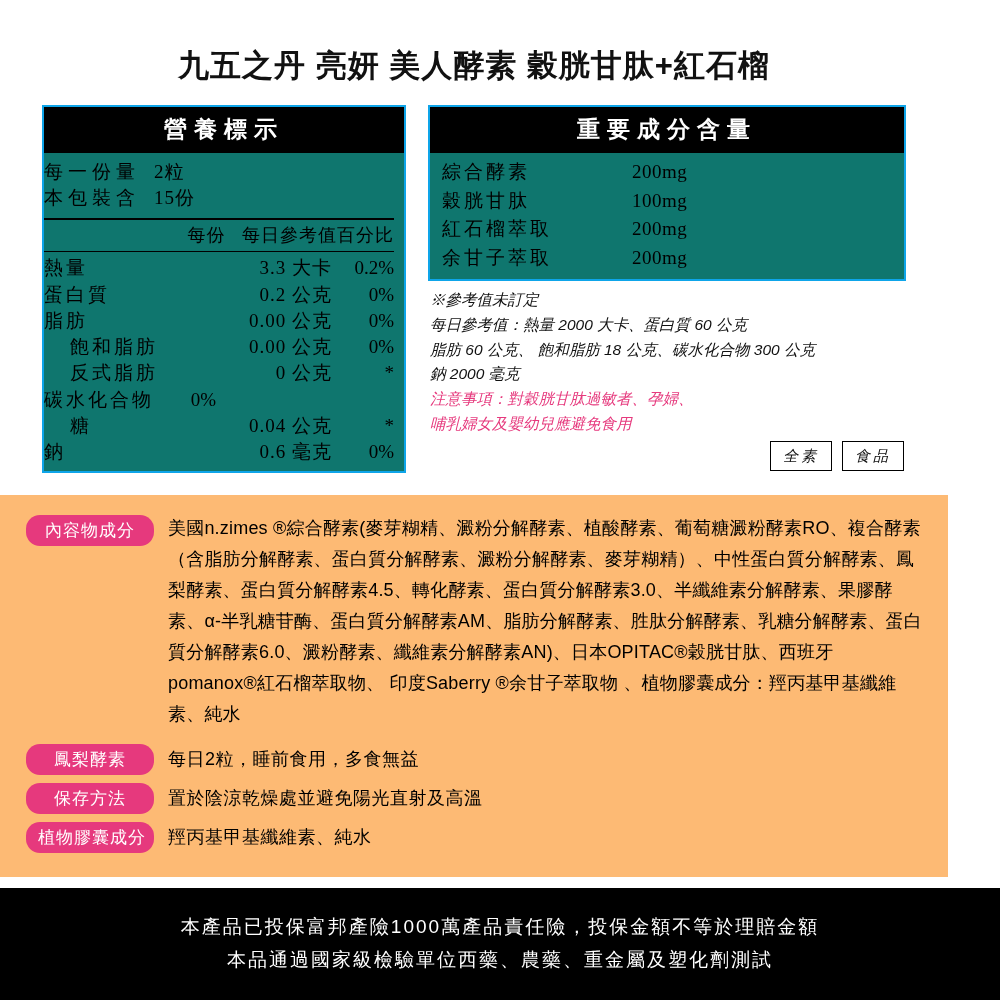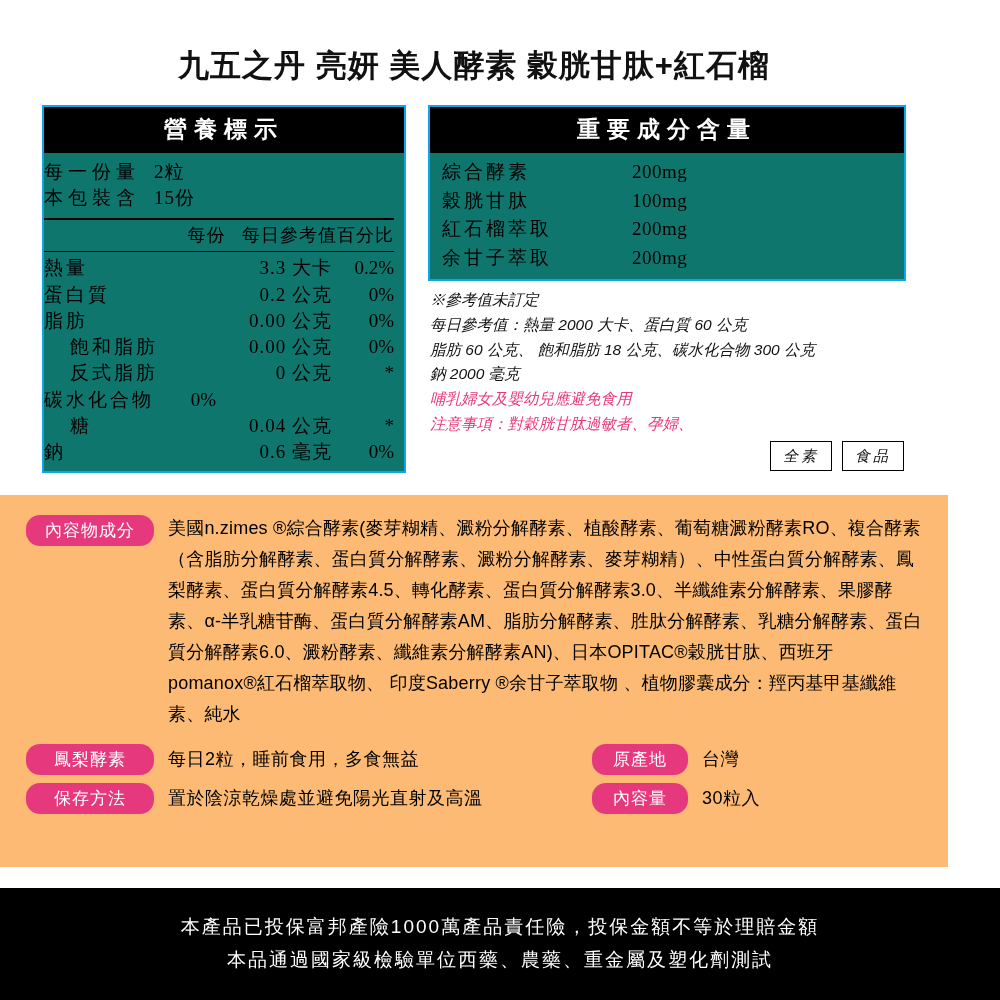--- a/index.html
+++ b/index.html
@@ -229,22 +229,22 @@
             <span class="iamt">200mg</span>
           </div>
         </div>
       </div>
 
       <div class="notes">
         <div>※參考值未訂定</div>
         <div>每日參考值：熱量 2000 大卡、蛋白質 60 公克</div>
         <div>脂肪 60 公克、 飽和脂肪 18 公克、碳水化合物 300 公克</div>
         <div>鈉 2000 毫克</div>
+        <div class="warn">注意事項：對穀胱甘肽過敏者、孕婦、</div>
         <div class="warn">哺乳婦女及嬰幼兒應避免食用</div>
-        <div class="warn">注意事項：對穀胱甘肽過敏者、孕婦、</div>
         <div class="tags">
           <span class="tag">全素</span>
           <span class="tag">食品</span>
         </div>
       </div>
     </div>
   </div>
 
   <div class="pink">
     <div class="row-ing">
@@ -255,29 +255,23 @@
     <div class="bottom-info">
       <div class="bi-left">
         <div class="info-line">
           <span class="pill">鳳梨酵素</span>
           <span class="itxt">每日2粒，睡前食用，多食無益</span>
         </div>
         <div class="info-line">
           <span class="pill">保存方法</span>
           <span class="itxt">置於陰涼乾燥處並避免陽光直射及高溫</span>
         </div>
-      </div>
-      <div class="bi-right">
         <div class="info-line">
-          <span class="pill small">原產地</span>
-          <span class="itxt">台灣</span>
-        </div>
-        <div class="info-line">
-          <span class="pill small">內容量</span>
-          <span class="itxt">30粒入</span>
+          <span class="pill">植物膠囊成分</span>
+          <span class="itxt">羥丙基甲基纖維素、純水</span>
         </div>
       </div>
     </div>
   </div>
 
   <div class="footer">
     <div>本產品已投保富邦產險1000萬產品責任險，投保金額不等於理賠金額</div>
     <div>本品通過國家級檢驗單位西藥、農藥、重金屬及塑化劑測試</div>
   </div>
 

